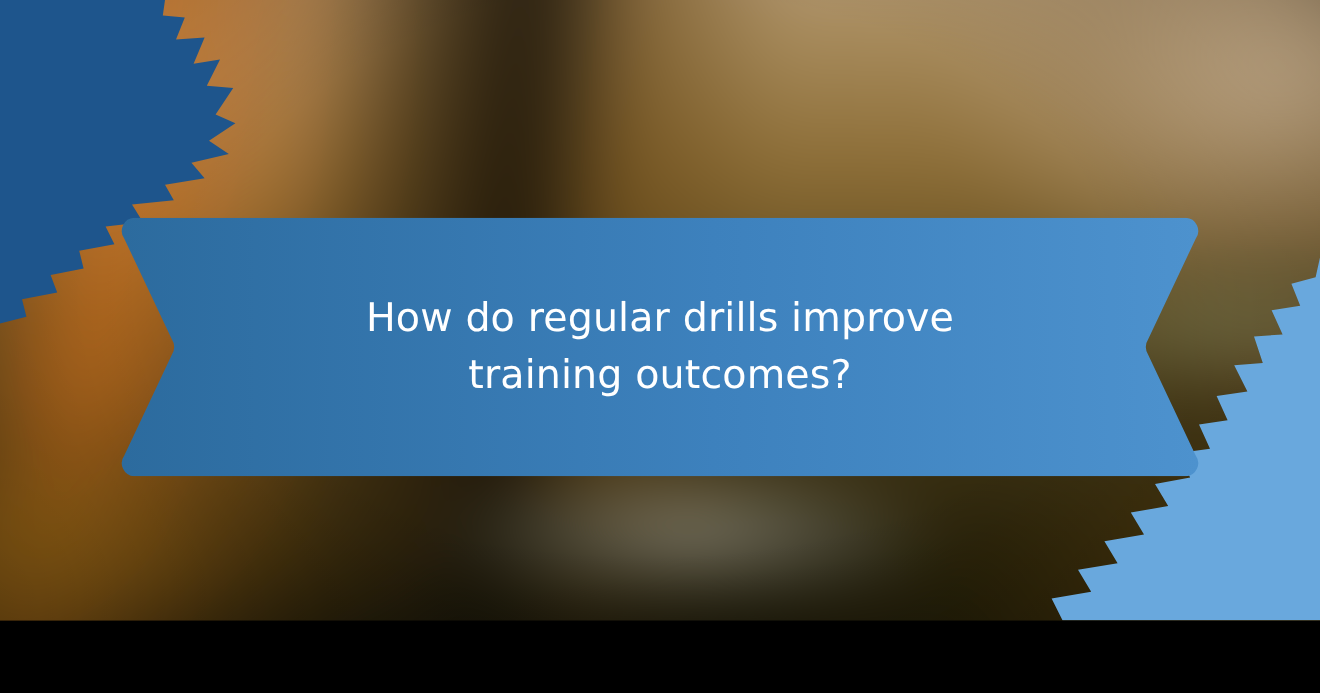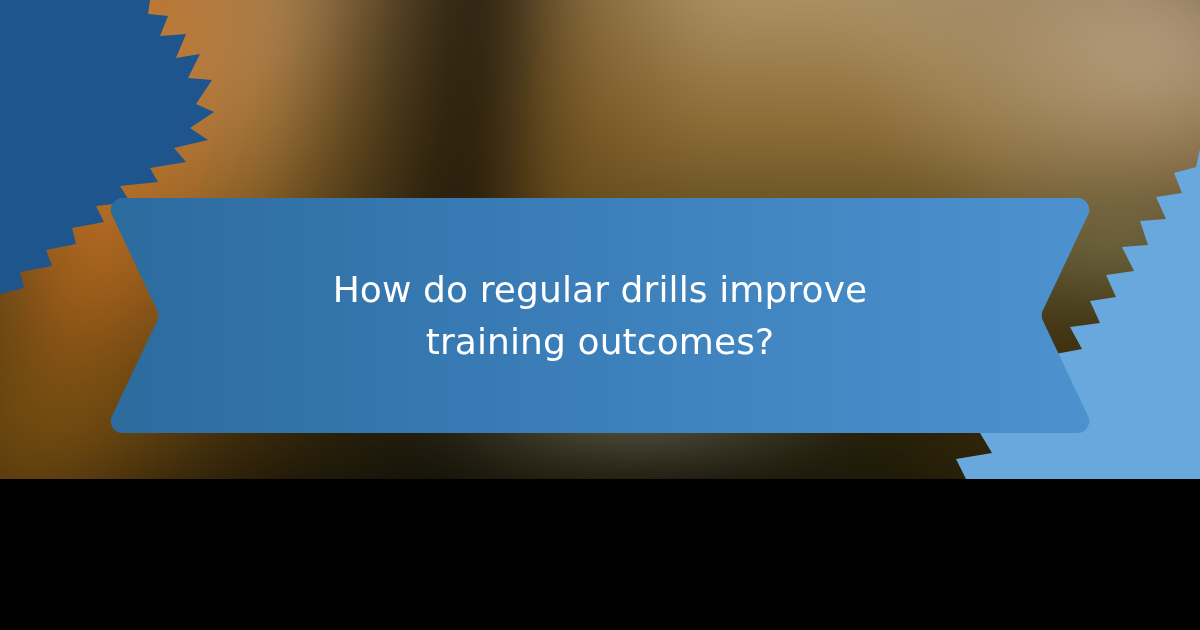--- a/index.html
+++ b/index.html
@@ -4,21 +4,21 @@
 <title>Banner</title>
 <style>
   html, body {
     margin: 0;
     padding: 0;
     background: #000;
   }
   #stage {
     position: relative;
     width: 1200px;
-    height: 479px;
+    height: 564px;
     overflow: hidden;
     font-family: "DejaVu Sans", "Liberation Sans", sans-serif;
   }
 
   
   #photo-bg {
     position: absolute;
     inset: -60px;
     background-color: #6b5530;
     background-image:

